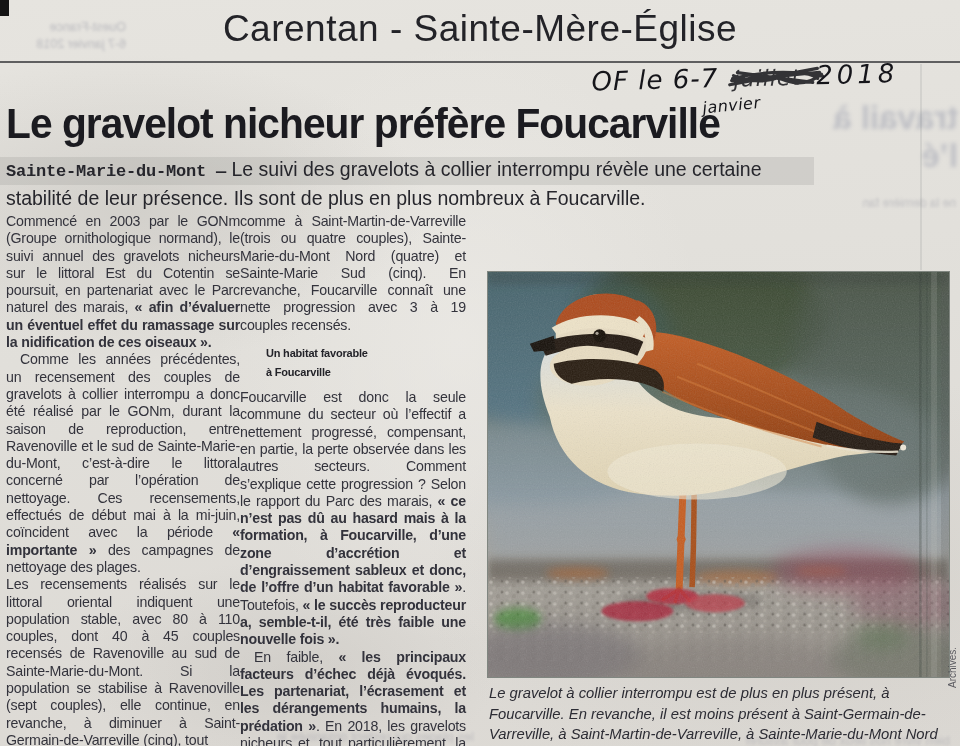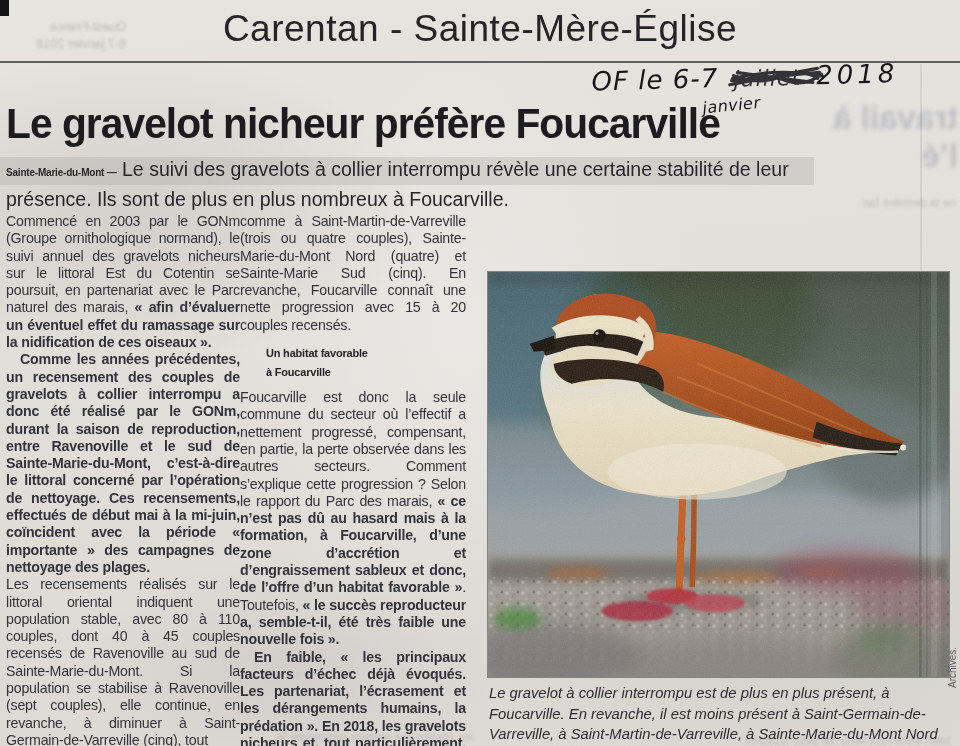--- a/index.html
+++ b/index.html
@@ -34,28 +34,28 @@
   .hw-crossed{position:relative;display:inline-block;margin:0 6px;font-size:22px;opacity:.85;}
   .hw-crossed svg{position:absolute;left:-6px;top:-6px;pointer-events:none;}
   .hw-correction{position:absolute;left:110px;top:33px;font-size:16px;letter-spacing:.5px;transform:rotate(-4deg);}
   .hw-year{letter-spacing:4px;}
 
   .headline{position:absolute;left:6px;top:100px;width:860px;
     font-size:42px;font-weight:bold;letter-spacing:-1px;color:#1b1b20;
     transform:scaleX(.97);transform-origin:left;white-space:nowrap;}
   .deck-band{position:absolute;left:0;top:157px;width:814px;height:28px;background:rgba(152,150,148,.25);}
   .deck{position:absolute;left:6px;top:156px;width:806px;font-size:19.5px;line-height:27px;color:#26262c;}
-  .deck b{font-size:10px;letter-spacing:-.2px;}
+  .deck b{font-size:17px;letter-spacing:-.2px;font-family:Liberation Mono, monospace;}
 
   .columns{position:absolute;left:6px;top:213px;width:472px;height:533px;display:flex;gap:0;overflow:hidden;}
   .col{font-size:14.2px;line-height:17.3px;letter-spacing:-.2px;text-align:justify;color:#33333c;hyphens:auto;}
   .col-1{width:234px;}
   .col-2{width:226px;}
   .col p{margin:0;}
-  .col p.indent{text-indent:14px;font-weight:bold;}
+  .col p.indent{text-indent:14px;}
   .col h3{margin:10px 0 7px 26px;font-size:11px;line-height:19px;color:#232329;white-space:pre-line;font-weight:bold;}
 
   .photo{position:absolute;left:487px;top:271px;width:463px;height:407px;
     border:1px solid rgba(110,106,100,.35);box-sizing:border-box;background:#8b968f;}
   .photo svg{display:block;width:100%;height:100%;}
 
   .caption{position:absolute;left:489px;top:683px;width:461px;
     font-size:14.8px;line-height:20.5px;font-style:italic;color:#2c2c34;}
   .credit{position:absolute;left:947px;top:688px;transform:rotate(-90deg);transform-origin:0 0;
     font-size:10px;color:#45454d;opacity:.85;white-space:nowrap;}
@@ -97,21 +97,21 @@
     <b>Sainte-Marie-du-Mont —</b><span> Le suivi des gravelots à collier interrompu révèle une certaine stabilité de leur présence. Ils sont de plus en plus nombreux à Foucarville.</span>
   </div>
 
   <div class="columns">
     <div class="col col-1">
         <p><span>Commencé en 2003 par le GONm (Groupe ornithologique normand), le suivi annuel des gravelots nicheurs sur le littoral Est du Cotentin se poursuit, en partenariat avec le Parc naturel des marais, </span><b>« afin d’évaluer un éventuel effet du ramassage sur la nidification de ces oiseaux ».</b></p>
         <p class="indent"><span>Comme les années précédentes, un recensement des couples de gravelots à collier interrompu a donc été réalisé par le GONm, durant la saison de reproduction, entre Ravenoville et le sud de Sainte-Marie-du-Mont, c’est-à-dire le littoral concerné par l’opération de nettoyage. Ces recensements, effectués de début mai à la mi-juin, coïncident avec la période </span><b>« importante »</b><span> des campagnes de nettoyage des plages.</span></p>
         <p><span>Les recensements réalisés sur le littoral oriental indiquent une population stable, avec 80 à 110 couples, dont 40 à 45 couples recensés de Ravenoville au sud de Sainte-Marie-du-Mont. Si la population se stabilise à Ravenoville (sept couples), elle continue, en revanche, à diminuer à Saint-Germain-de-Varreville (cinq), tout</span></p>
       </div>
     <div class="col col-2">
-        <p><span>comme à Saint-Martin-de-Varreville (trois ou quatre couples), Sainte-Marie-du-Mont Nord (quatre) et Sainte-Marie Sud (cinq). En revanche, Foucarville connaît une nette progression avec 15 à 20 couples recensés.</span></p>
+        <p><span>comme à Saint-Martin-de-Varreville (trois ou quatre couples), Sainte-Marie-du-Mont Nord (quatre) et Sainte-Marie Sud (cinq). En revanche, Foucarville connaît une nette progression avec 3 à 19 couples recensés.</span></p>
         <h3>Un habitat favorable
 à Foucarville</h3>
         <p><span>Foucarville est donc la seule commune du secteur où l’effectif a nettement progressé, compensant, en partie, la perte observée dans les autres secteurs. Comment s’explique cette progression ? Selon le rapport du Parc des marais, </span><b>« ce n’est pas dû au hasard mais à la formation, à Foucarville, d’une zone d’accrétion et d’engraissement sableux et donc, de l’offre d’un habitat favorable »</b><span>. Toutefois, </span><b>« le succès reproducteur a, semble-t-il, été très faible une nouvelle fois ».</b></p>
         <p class="indent"><span>En faible, </span><b>« les principaux facteurs d’échec déjà évoqués. Les partenariat, l’écrasement et les dérangements humains, la prédation »</b><span>. En 2018, les gravelots nicheurs et, tout particulièrement, la colonie de Foucarville devraient donc être l’objet de toutes les attentions de sensibilisation et de protection.</span></p>
       </div>
   </div>
 
   <div class="photo">
     <svg viewBox="0 0 463 406" preserveAspectRatio="none">
       <defs>

